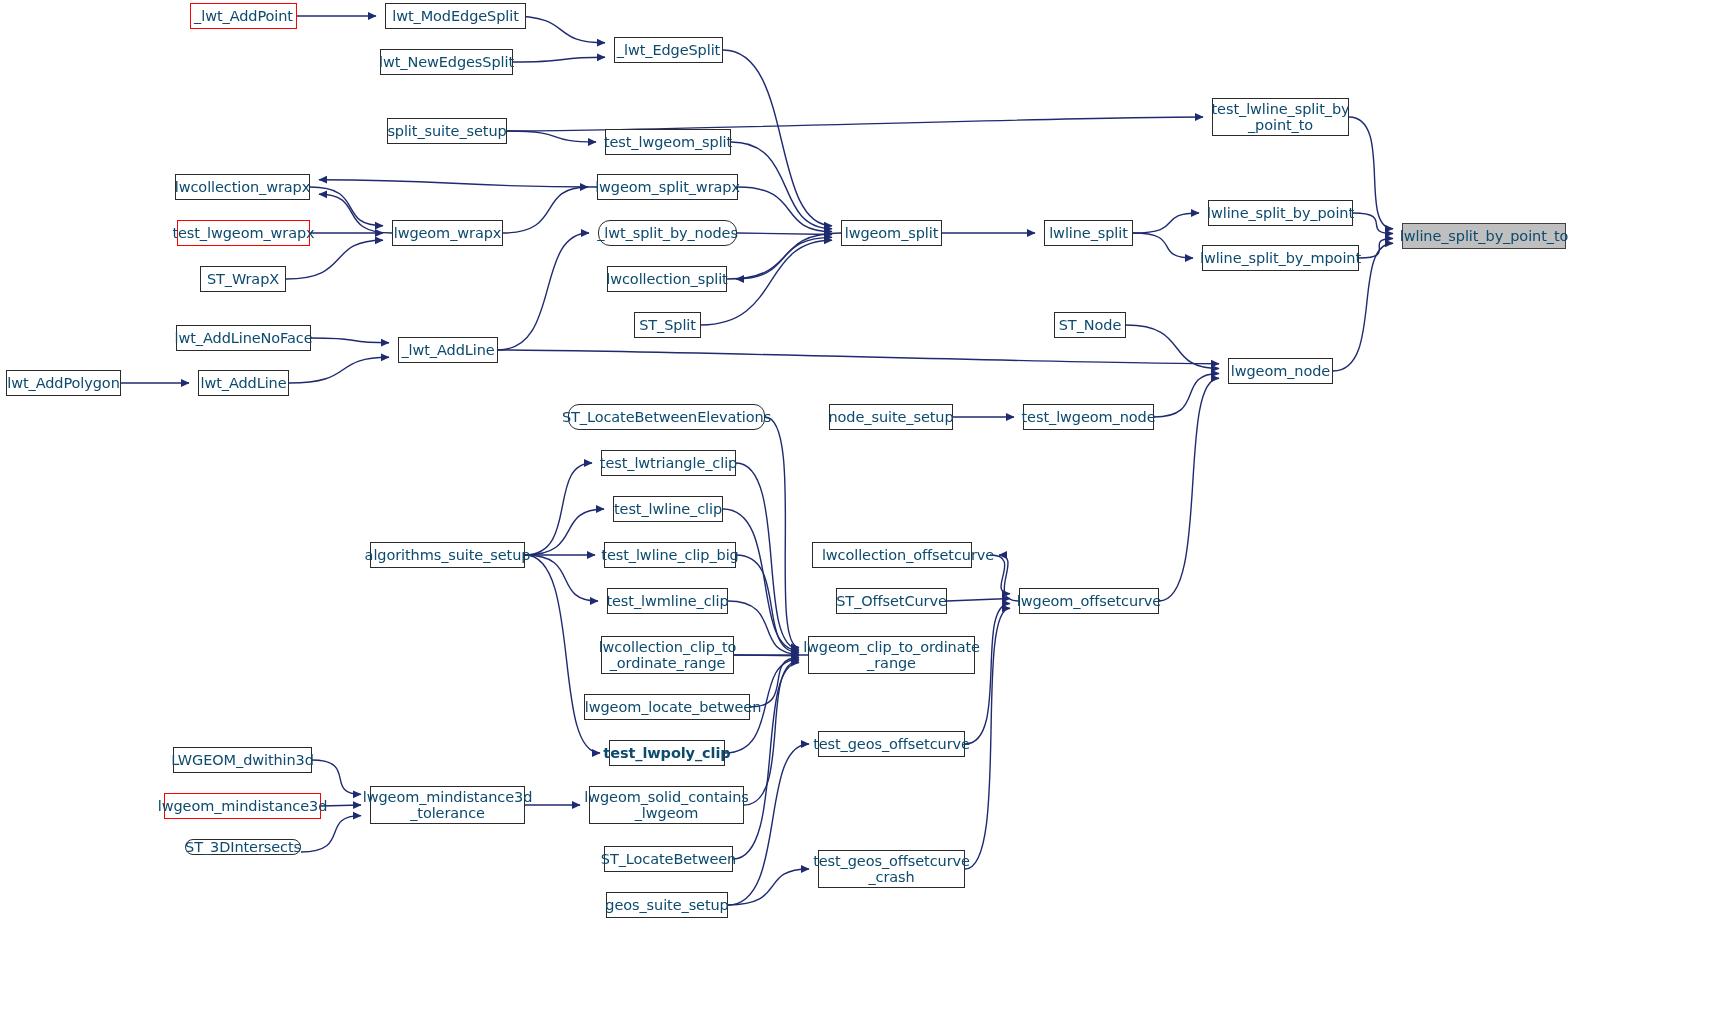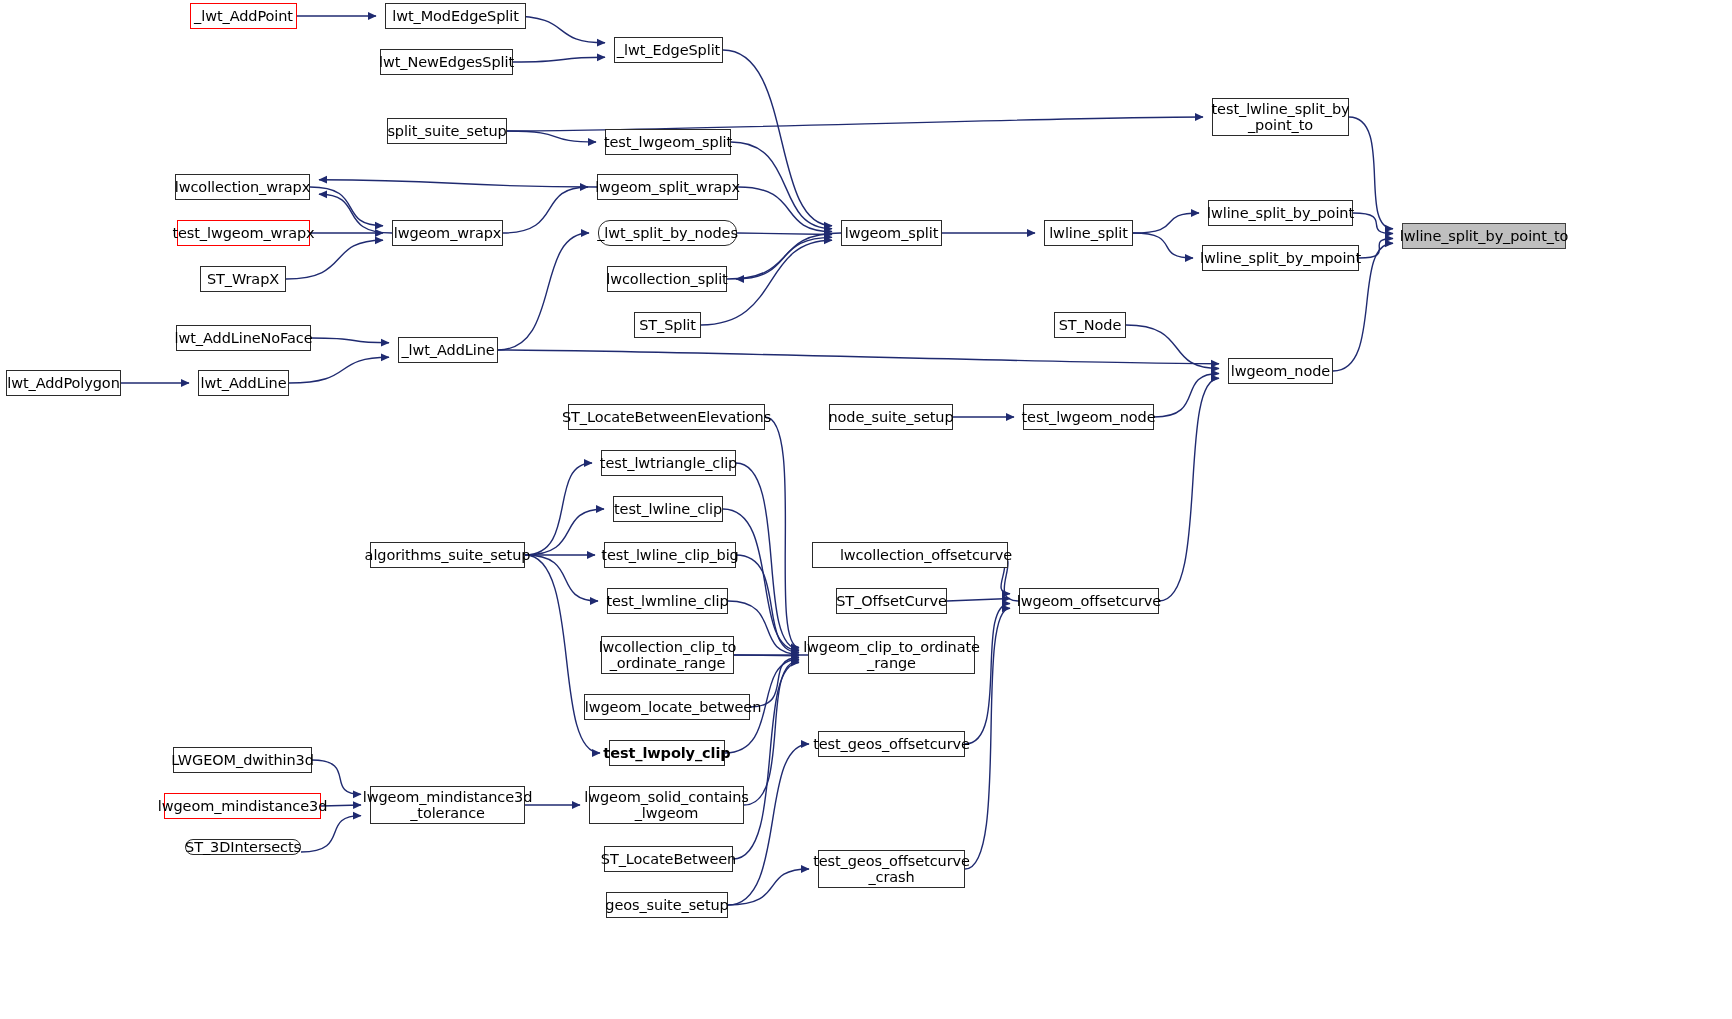--- a/index.html
+++ b/index.html
@@ -1,21 +1,21 @@
 <!DOCTYPE html>
 <html><head>
 <meta charset="utf-8">
 <style>
   html,body{margin:0;padding:0;background:#ffffff;}
   #canvas{position:relative;width:1732px;height:1019px;background:#ffffff;
           font-family:"DejaVu Sans","Liberation Sans",sans-serif;overflow:hidden;}
   svg#edges{position:absolute;left:0;top:0;width:1732px;height:1019px;}
   .node{position:absolute;box-sizing:border-box;display:flex;align-items:center;
         justify-content:center;text-align:center;background:#ffffff;
-        border:1px solid #2b2b2b;font-size:14.5px;color:#000000;line-height:1.12;
+        border:1px solid #2b2b2b;font-size:14.5px;color:#0c4a6e;line-height:1.12;
         white-space:pre;letter-spacing:-0.1px;}
   .node.red{border:1.6px solid #ff0000;}
   .node.hl{background:#bfbfbf;border:1px solid #404040;}
 </style>
 </head>
 <body>
 
 <div id="canvas">
   <svg id="edges">
     <defs>
@@ -108,28 +108,28 @@
       <div class="node" style="left: 1202px; top: 245px; width: 157px; height: 26px;">lwline_split_by_mpoint</div>
       <div class="node" style="left: 200px; top: 266px; width: 86px; height: 26px;">ST_WrapX</div>
       <div class="node" style="left: 607px; top: 266px; width: 120px; height: 26px;">lwcollection_split</div>
       <div class="node" style="left: 634px; top: 312px; width: 67px; height: 26px;">ST_Split</div>
       <div class="node" style="left: 1054px; top: 312px; width: 72px; height: 26px;">ST_Node</div>
       <div class="node" style="left: 176px; top: 325px; width: 135px; height: 26px;">lwt_AddLineNoFace</div>
       <div class="node" style="left: 398px; top: 337px; width: 100px; height: 26px;">_lwt_AddLine</div>
       <div class="node" style="left: 1228px; top: 358px; width: 105px; height: 26px;">lwgeom_node</div>
       <div class="node" style="left: 6px; top: 370px; width: 115px; height: 26px;">lwt_AddPolygon</div>
       <div class="node" style="left: 198px; top: 370px; width: 91px; height: 26px;">lwt_AddLine</div>
-      <div class="node" style="left: 568px; top: 404px; width: 197px; height: 26px;">ST_LocateBetweenElevations</div>
+      <div class="node" style="left: 568px; top: 404px; width: 197px; height: 26px; border-radius: 11px;">ST_LocateBetweenElevations</div>
       <div class="node" style="left: 829px; top: 404px; width: 124px; height: 26px;">node_suite_setup</div>
       <div class="node" style="left: 1023px; top: 404px; width: 131px; height: 26px;">test_lwgeom_node</div>
       <div class="node" style="left: 601px; top: 450px; width: 135px; height: 26px;">test_lwtriangle_clip</div>
       <div class="node" style="left: 613px; top: 496px; width: 110px; height: 26px;">test_lwline_clip</div>
       <div class="node" style="left: 370px; top: 542px; width: 155px; height: 26px;">algorithms_suite_setup</div>
       <div class="node" style="left: 604px; top: 542px; width: 132px; height: 26px;">test_lwline_clip_big</div>
-      <div class="node" style="left: 812px; top: 542px; width: 196px; height: 26px; padding-left: 32px;">lwcollection_offsetcurve</div>
+      <div class="node" style="left: 812px; top: 542px; width: 160px; height: 26px; padding-left: 32px;">lwcollection_offsetcurve</div>
       <div class="node" style="left: 607px; top: 588px; width: 121px; height: 26px;">test_lwmline_clip</div>
       <div class="node" style="left: 836px; top: 588px; width: 111px; height: 26px;">ST_OffsetCurve</div>
       <div class="node" style="left: 1019px; top: 588px; width: 140px; height: 26px;">lwgeom_offsetcurve</div>
       <div class="node" style="left: 601px; top: 636px; width: 133px; height: 38px;">lwcollection_clip_to
 _ordinate_range</div>
       <div class="node" style="left: 808px; top: 636px; width: 167px; height: 38px;">lwgeom_clip_to_ordinate
 _range</div>
       <div class="node" style="left: 584px; top: 694px; width: 166px; height: 26px; padding-left: 12px;">lwgeom_locate_between</div>
       <div class="node" style="left: 818px; top: 731px; width: 147px; height: 26px;">test_geos_offsetcurve</div>
       <div class="node" style="left: 609px; top: 740px; width: 116px; height: 26px; font-weight: bold;">test_lwpoly_clip</div>

